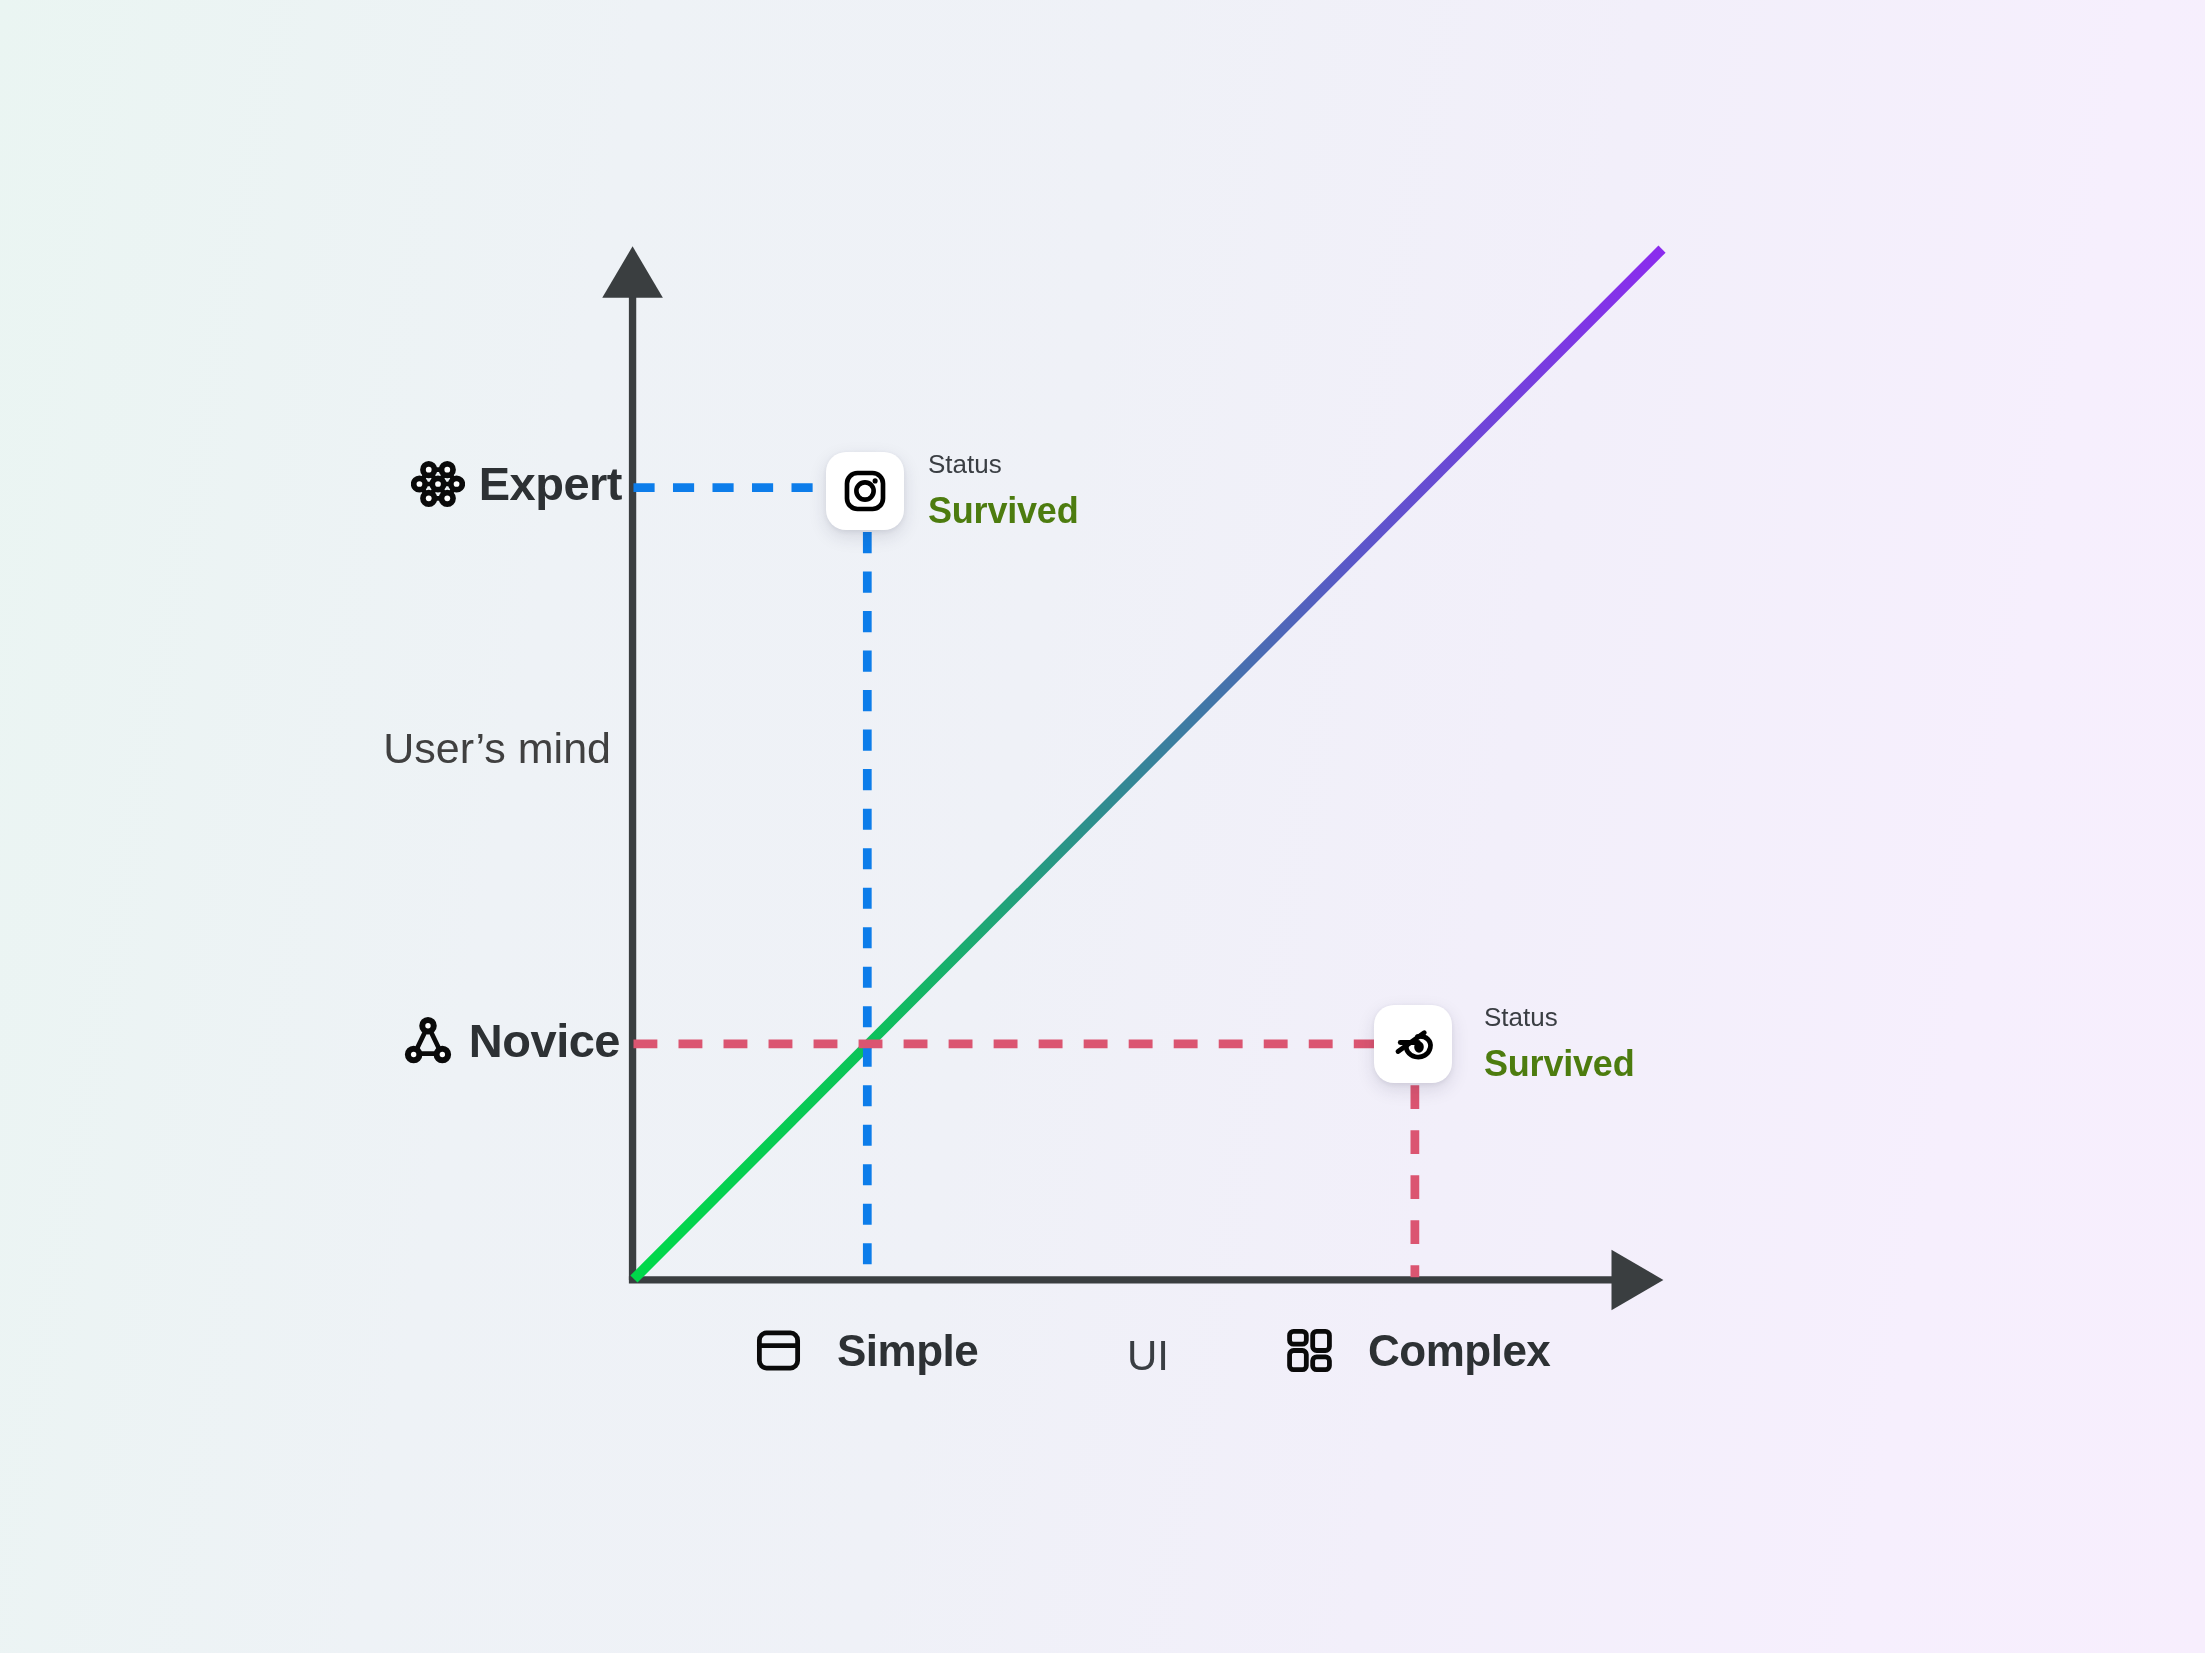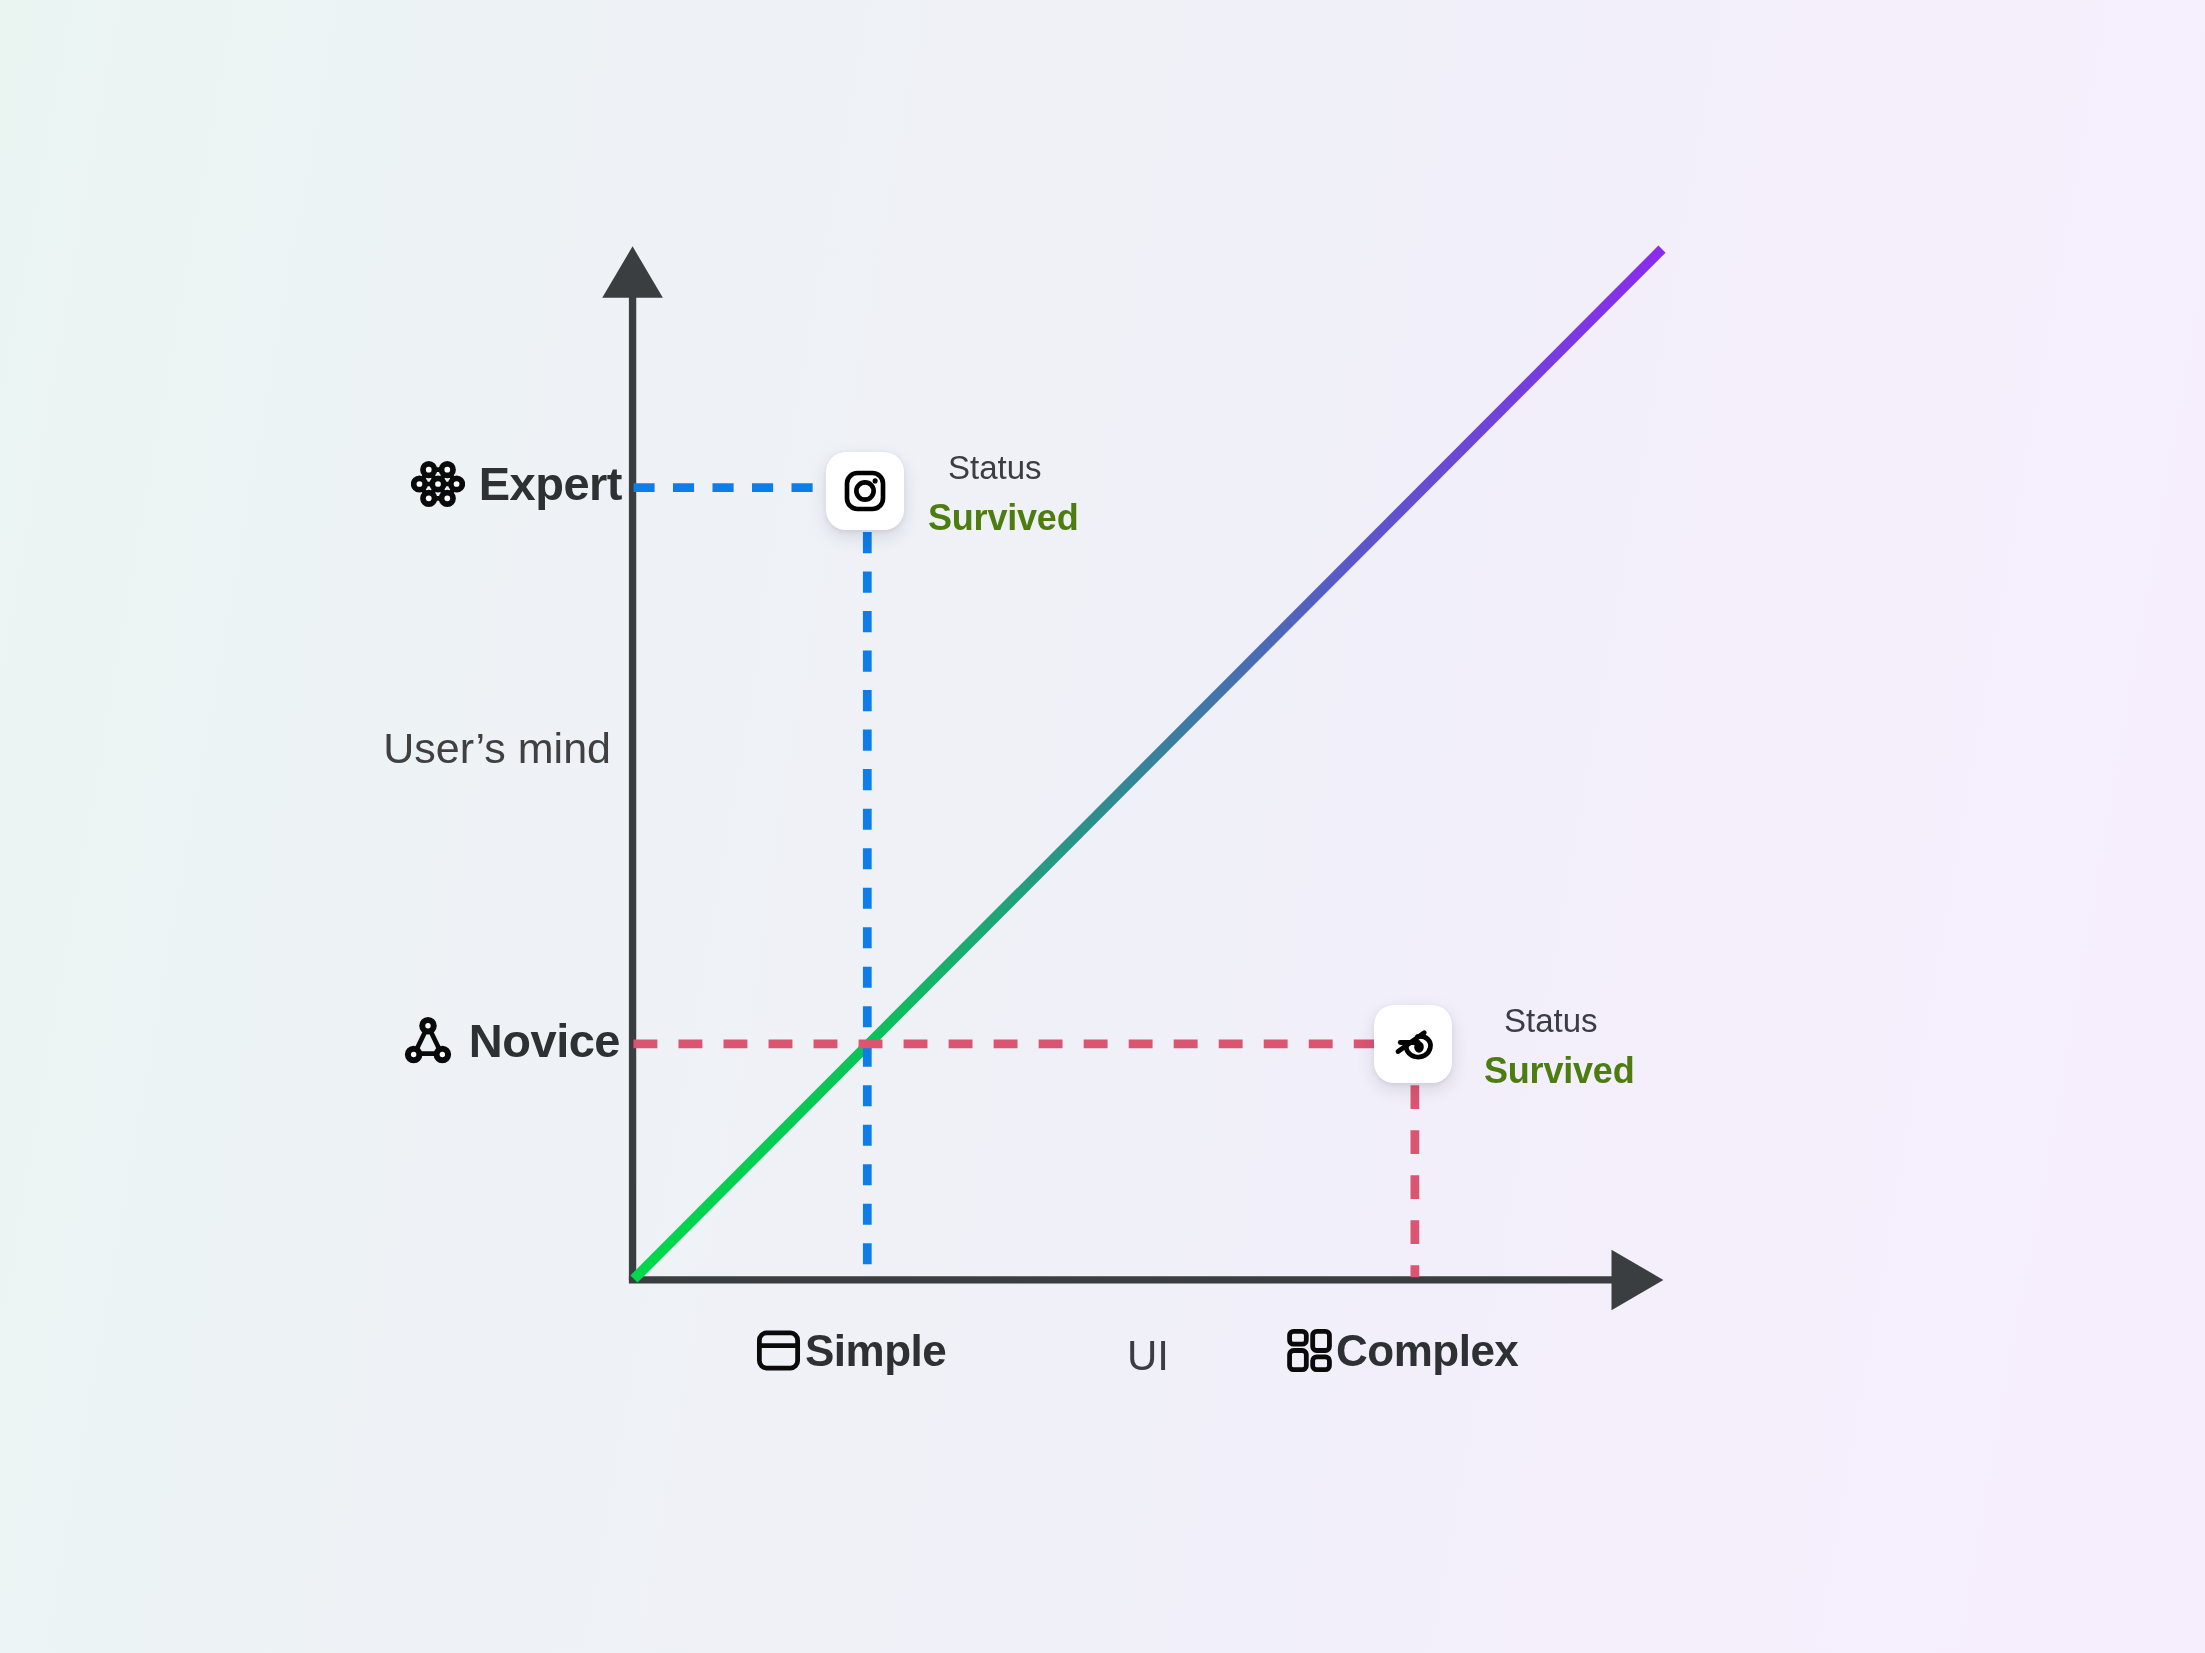--- a/index.html
+++ b/index.html
@@ -40,21 +40,21 @@
   #novice-row { right:1585px; top:1013px; }
 
   #users-mind {
     position:absolute; right:1594px; top:724px;
     font-size:43px; font-weight:400; color:#404040;
     white-space:nowrap;
   }
 
   
   .bottom-row {
-    position:absolute; display:flex; align-items:center; gap:1px;
+    position:absolute; display:flex; align-items:center; gap:33px;
     white-space:nowrap;
   }
   .bottom-row .glyph { display:block; width:51px; height:51px; flex:0 0 51px; }
   .bottom-row .txt { font-size:44px; font-weight:bold; color:#2D3134; letter-spacing:-0.5px; }
 
   #simple-row  { left:753px; top:1325px; }
   #complex-row { left:1284px; top:1325px; }
 
   #ui-mid {
     position:absolute; left:1099px; top:1332px;
@@ -69,21 +69,21 @@
     border-radius:20px;
     box-shadow:0 6.4px 18.4px rgba(40,40,70,0.13), 0 1.4px 4.6px rgba(40,40,70,0.07);
     display:flex; align-items:center; justify-content:center;
   }
   .marker-card svg { width:48px; height:48px; display:block; }
 
   #card-survived { left:826px; top:452px; }
   #card-perished { left:1374px; top:1005px; }
 
   .callout { position:absolute; white-space:nowrap; }
-  .callout .lbl  { font-size:33px; font-weight:400; color:#3A3E43; line-height:1.0; display:block;margin-left:20px; }
+  .callout .lbl  { font-size:26px; font-weight:400; color:#3A3E43; line-height:1.0; display:block; }
   .callout .val  { font-size:36px; font-weight:bold;  color:#4d7c0f; line-height:1.0; display:block; margin-top:15.6px; letter-spacing:-0.2px; }
 
   #callout-survived { left:928px; top:451px; }
   #callout-perished { left:1484px; top:1004px; }
 </style>
 </head>
 <body>
 
 <div id="stage">
 

